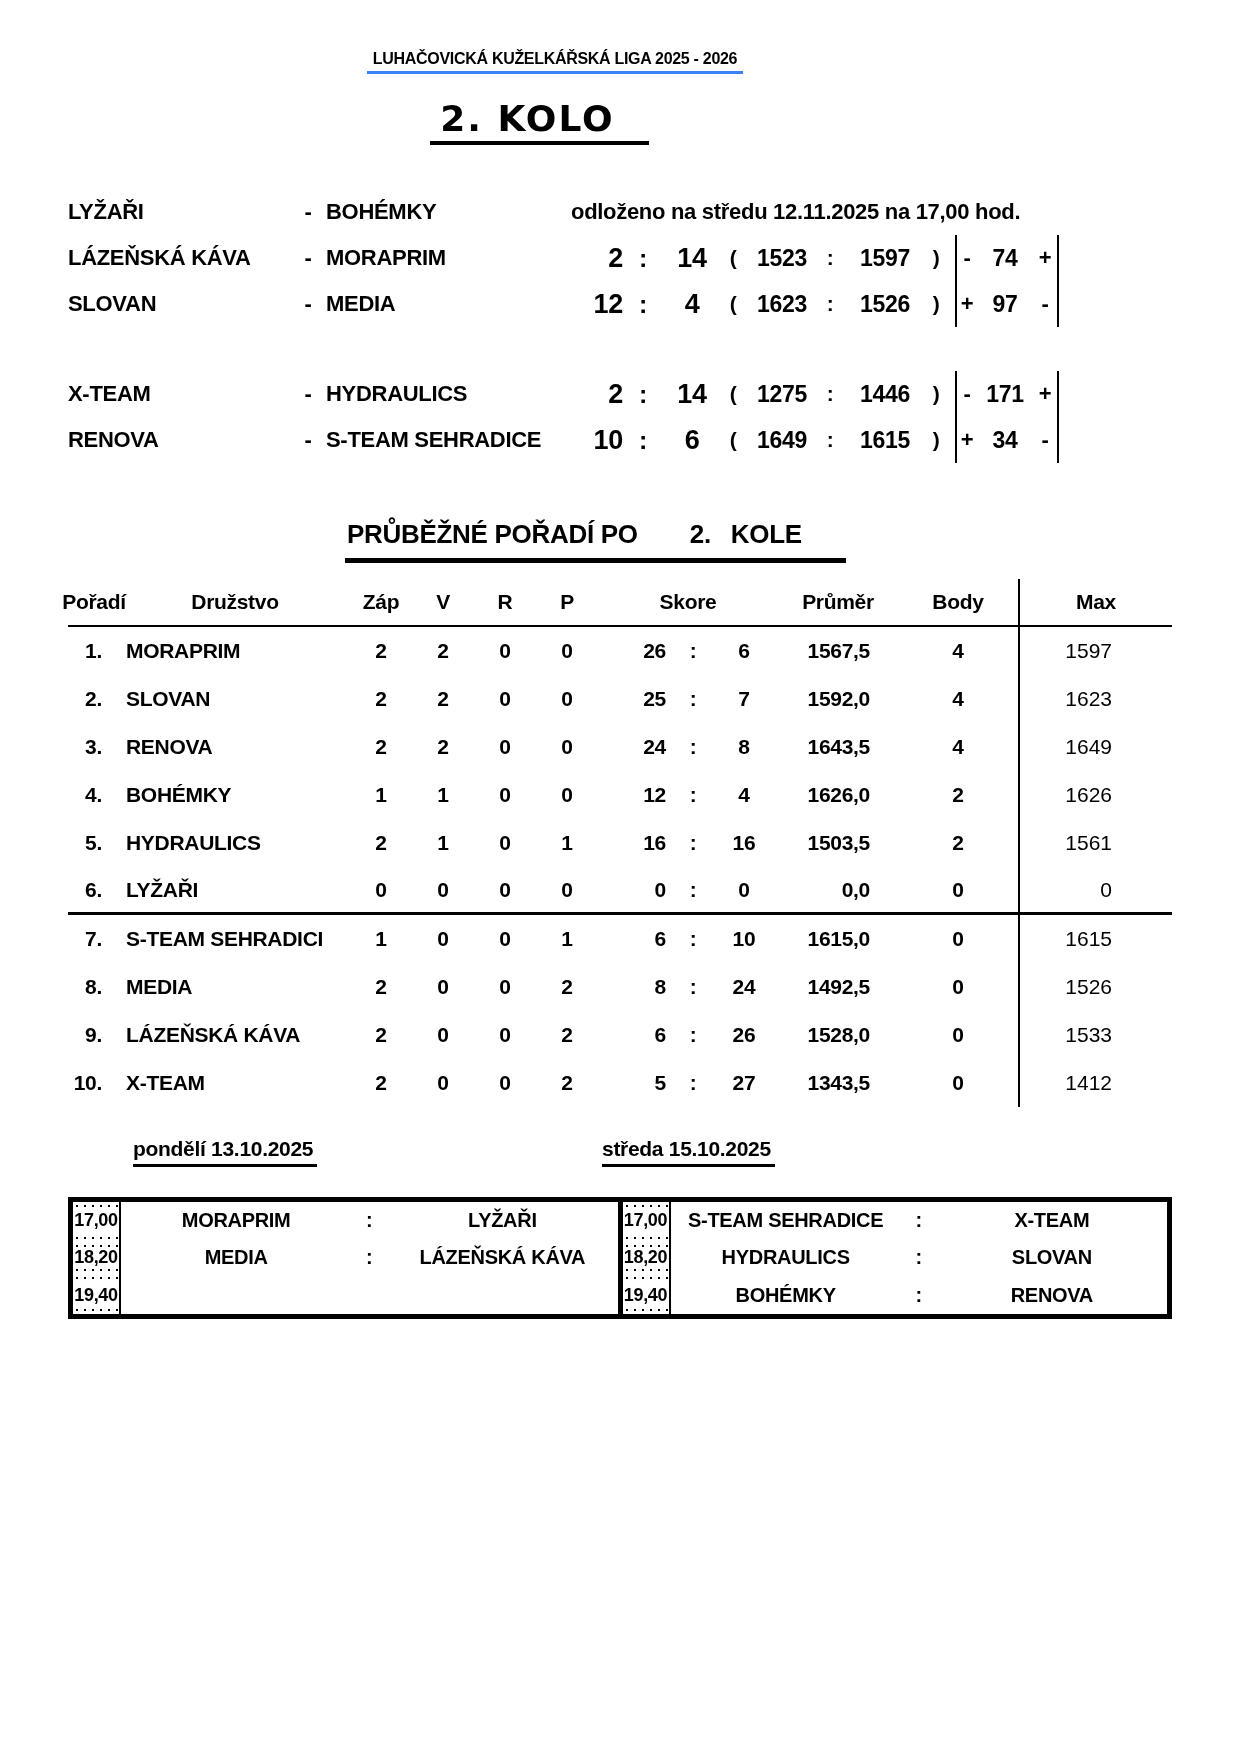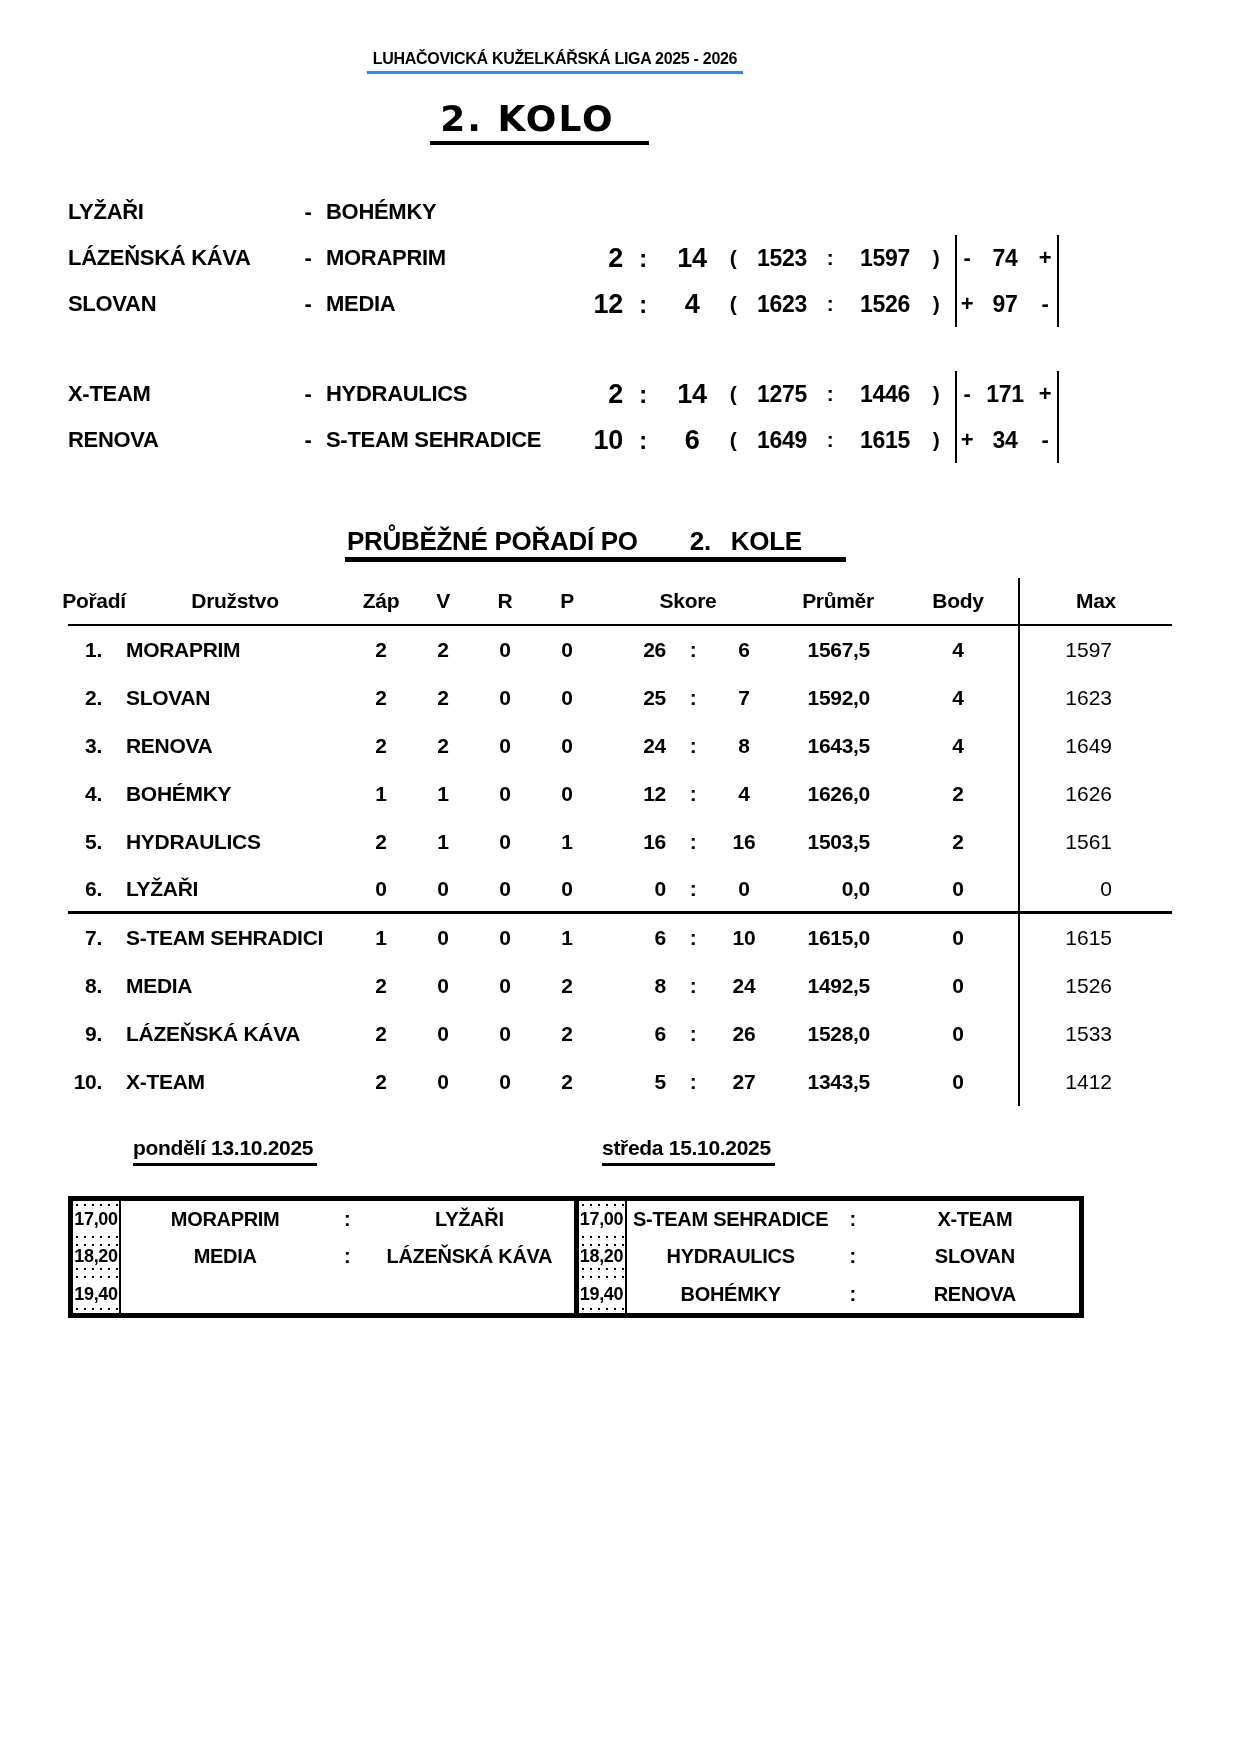--- a/index.html
+++ b/index.html
@@ -41,21 +41,21 @@
   .c-ph { text-align: right; font-size: 23px; }
   .c-pcolon { text-align: center; font-size: 21px; }
   .c-pa { text-align: center; font-size: 23px; }
   .c-sl { text-align: center; font-size: 22px; border-left: 2px solid #000; height: 100%; line-height: 46px; }
   .c-diff { text-align: center; font-size: 23px; }
   .c-sr { text-align: center; font-size: 22px; border-right: 2px solid #000; height: 100%; line-height: 46px; }
   
   .standings-title-wrap { margin: 56px 0 0 345px; }
   .standings-title {
     display: inline-block; font-size: 26px;
-    border-bottom: 5px solid #000; padding: 0 44px 0 2px; margin-top: 7px;
+    border-bottom: 5px solid #000; padding: 0 44px 8px 2px;
   }
   .standings-title .t-round { margin-left: 52px; }
   .standings-title .t-right { margin-left: 20px; }
   .standings {
     margin: 16px 0 0 68px; width: 1104px;
     display: grid;
     grid-template-columns: 52px 230px 62px 62px 62px 62px 78px 34px 68px 120px 120px 154px;
     grid-auto-rows: 48px;
   }
   .standings .cell { display: flex; align-items: center; font-size: 21px; }
@@ -80,21 +80,21 @@
   .program-title-wrap { width: 912px; text-align: center; margin-top: 74px; }
   .program-title {
     display: inline-block; font-size: 23px;
     border-bottom: 3px solid #000; padding: 0 4px 3px 4px;
   }
   .program-dates { position: relative; height: 36px; margin-top: 30px; }
   .program-date { position: absolute; top: 0; font-size: 21px; border-bottom: 3px solid #000; padding: 0 4px 3px 0; }
   .date-mon { left: 133px; }
   .date-wed { left: 602px; }
   .program-box {
-    margin: 24px 0 0 68px; width: 1016px; height: 122px;
+    margin: 24px 0 0 68px; width: 1104px; height: 122px;
     border: 5px solid #000; display: flex;
   }
   .half { display: flex; flex: 1 1 0; min-width: 0; }
   .half-left { border-right: 5px solid #000; }
   .timecol {
     width: 48px; border-right: 2px solid #000;
     background-image: radial-gradient(circle, #000 1.2px, transparent 1.4px);
     background-size: 8px 8px;
     display: flex; flex-direction: column;
   }
@@ -116,20 +116,21 @@
   <div class="round-wrap">
     <span class="round-title">2. KOLO</span>
   </div>
 
   <div class="results">
 
     <div class="match-row">
       <span class="c-home">LYŽAŘI</span>
       <span class="c-dash">-</span>
       <span class="c-away">BOHÉMKY</span>
+      <span class="c-note">odloženo na středu 12.11.2025 na 17,00 hod.</span>
     </div>
 
     <div class="match-row">
       <span class="c-home">LÁZEŇSKÁ KÁVA</span>
       <span class="c-dash">-</span>
       <span class="c-away">MORAPRIM</span>
       <span class="c-sh">2</span>
       <span class="c-colon">:</span>
       <span class="c-sa">14</span>
       <span class="c-open">(</span>

